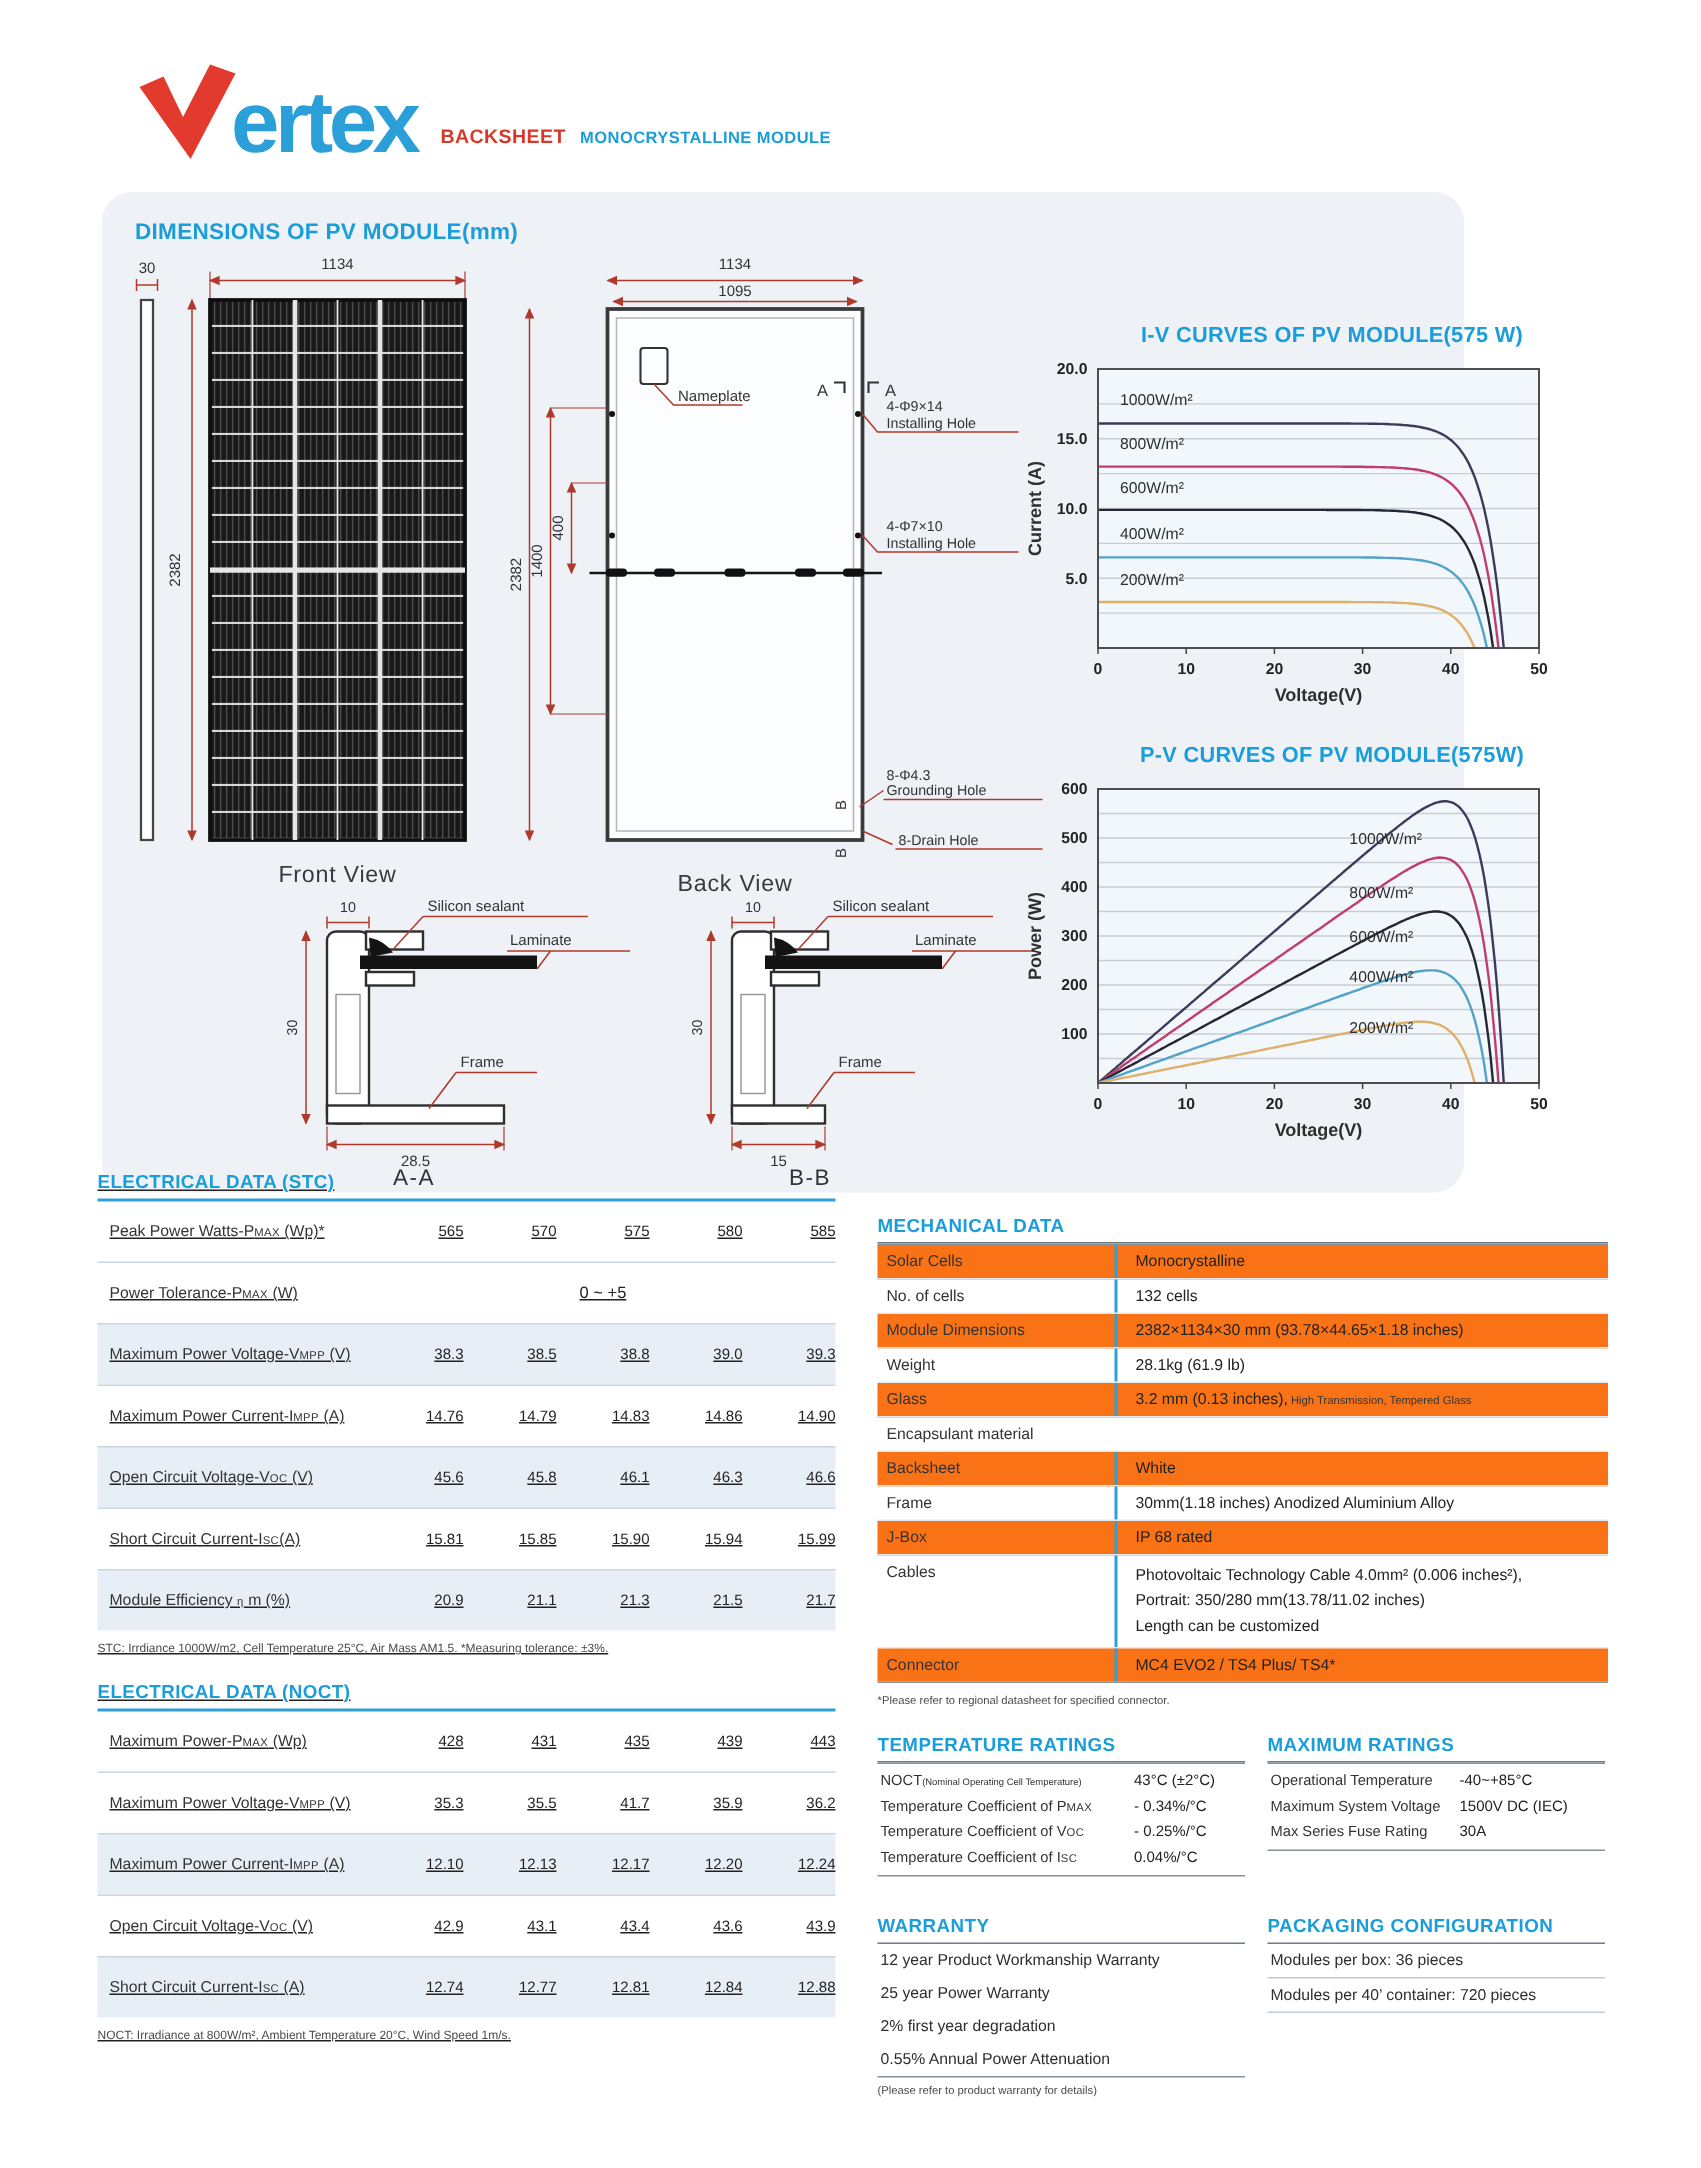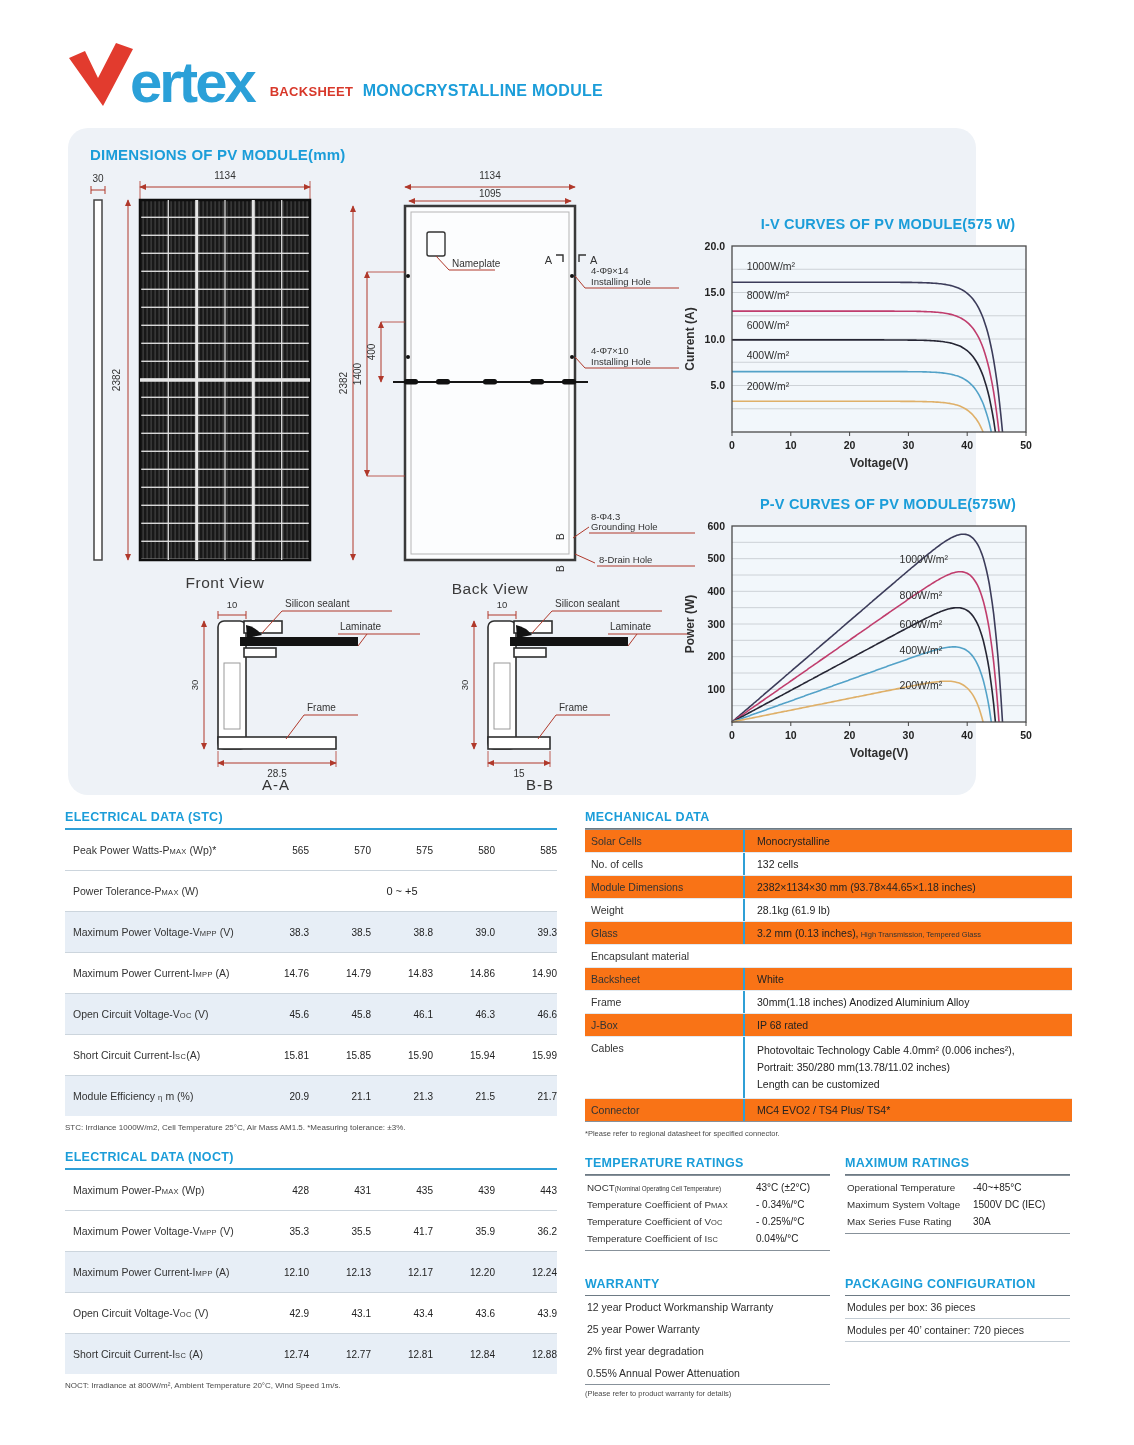--- a/index.html
+++ b/index.html
@@ -1,23 +1,23 @@
 <!DOCTYPE html>
 <html><head>
 <meta charset="utf-8">
 <style>
   html,body{margin:0;padding:0;background:#fff;}
   .page{position:relative;width:1134px;height:1445px;background:#fff;overflow:hidden;
         font-family:"Liberation Sans",sans-serif;color:#222;}
   
-  .logo-wrap{position:absolute;left:66px;top:38px;display:flex;align-items:flex-end;}
+  .logo-wrap{position:absolute;left:90px;top:38px;display:flex;align-items:flex-end;}
   .logo-word{font-size:58px;font-weight:bold;color:#2ba0d8;letter-spacing:-3px;line-height:0.9;margin-left:-6px;}
   .subtitle{margin-left:16px;margin-bottom:8px;white-space:nowrap;}
   .sub-red{color:#d8382a;font-weight:bold;font-size:13px;letter-spacing:.3px;}
-  .sub-blue{color:#1b9dd9;font-weight:bold;font-size:16px;letter-spacing:.3px;margin-left:5px;}
+  .sub-blue{color:#1b9dd9;font-weight:bold;font-size:11px;letter-spacing:.3px;margin-left:5px;}
   
   .panel{position:absolute;left:68px;top:128px;width:908px;height:667px;background:#eef2f7;border-radius:20px;}
   .panel-title{position:absolute;left:22px;top:18px;font-size:15px;font-weight:bold;color:#1b9dd9;letter-spacing:.2px;}
   .drawing{position:absolute;}
   .chart-block{position:absolute;left:612px;width:388px;}
   .chart-title{width:100%;text-align:center;padding-left:28px;box-sizing:border-box;
                font-size:14.5px;font-weight:bold;color:#1b9dd9;letter-spacing:.2px;margin-bottom:2px;}
   
   .sec-head{font-size:12.5px;font-weight:bold;color:#1b9dd9;letter-spacing:.3px;padding-bottom:4px;}
   .rule-blue{border-bottom:2px solid #2f9fd6;}
@@ -315,21 +315,21 @@
           <line x1="287.20000000000005" y1="208" x2="287.20000000000005" y2="212" stroke="#444" stroke-width="1"></line>
           <text x="287.20000000000005" y="225" text-anchor="middle" font-size="10.5" font-weight="600" fill="#222">40</text>
           <line x1="346" y1="208" x2="346" y2="212" stroke="#444" stroke-width="1"></line>
           <text x="346" y="225" text-anchor="middle" font-size="10.5" font-weight="600" fill="#222">50</text>
           <text x="199" y="243" text-anchor="middle" font-size="12" font-weight="bold" fill="#2e2e2e">Voltage(V)</text>
           <text x="14" y="110" text-anchor="middle" font-size="12" font-weight="bold" fill="#2e2e2e" transform="rotate(-90 14 110)">Power (W)</text>
         </svg>
     </div>
   </div>
 
-  <div style="position:absolute;left:65px;top:810px;width:492px;">
+  <div style="position:absolute;left:65px;top:781px;width:492px;text-decoration:underline;">
     <div class="sec-head rule-blue">ELECTRICAL DATA (STC)</div>
     <div class="spec-table" id="stc-table">
         <div class="spec-row">
           <div class="spec-label">Peak Power Watts-P<span class="sub">MAX</span> (Wp)*</div>
           <div class="spec-val">565</div>
           <div class="spec-val">570</div>
           <div class="spec-val">575</div>
           <div class="spec-val">580</div>
           <div class="spec-val">585</div>
         </div>

